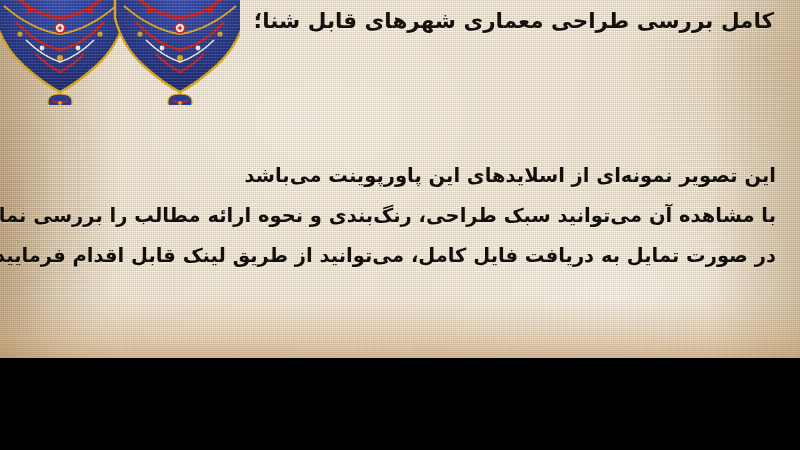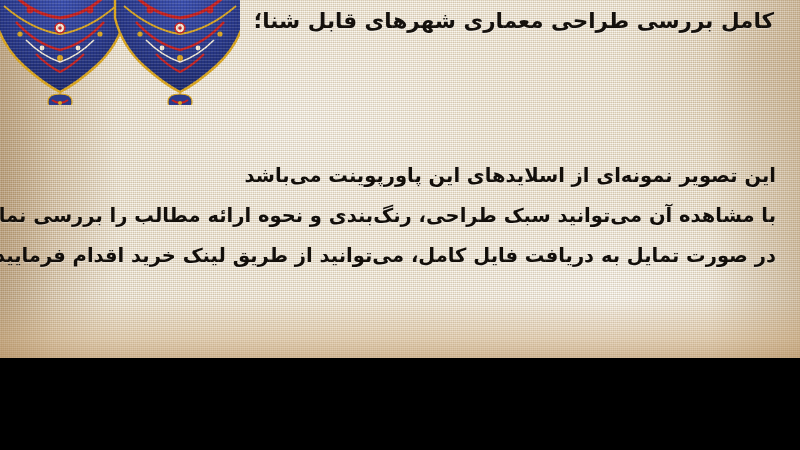--- a/index.html
+++ b/index.html
@@ -242,21 +242,21 @@
     </svg>
   </div>
 
   <div class="title-block">
     <div>کامل بررسی طراحی معماری شهرهای قابل شنا؛</div>
   </div>
 
   <div class="body-block">
     <div class="body-line l1">این تصویر نمونه‌ای از اسلایدهای این پاورپوینت می‌باشد</div>
     <div class="body-line">با مشاهده آن می‌توانید سبک طراحی، رنگ‌بندی و نحوه ارائه مطالب را بررسی نمایید</div>
-    <div class="body-line">در صورت تمایل به دریافت فایل کامل، می‌توانید از طریق لینک خرید اقدام فرمایید</div>
+    <div class="body-line">در صورت تمایل به دریافت فایل کامل، می‌توانید از طریق لینک قابل اقدام فرمایید</div>
   </div>
 
   <div class="fringe-zone">
     <div class="fringe-cord"></div>
     <div id="tassels">
         <div class="tassel" style="left: 10.5294px; transform: rotate(-3.3deg);">
           <div class="knot"></div>
           <div class="skirt"></div>
         </div>
         <div class="tassel" style="left: 59.5882px; transform: rotate(-1.1deg);">

